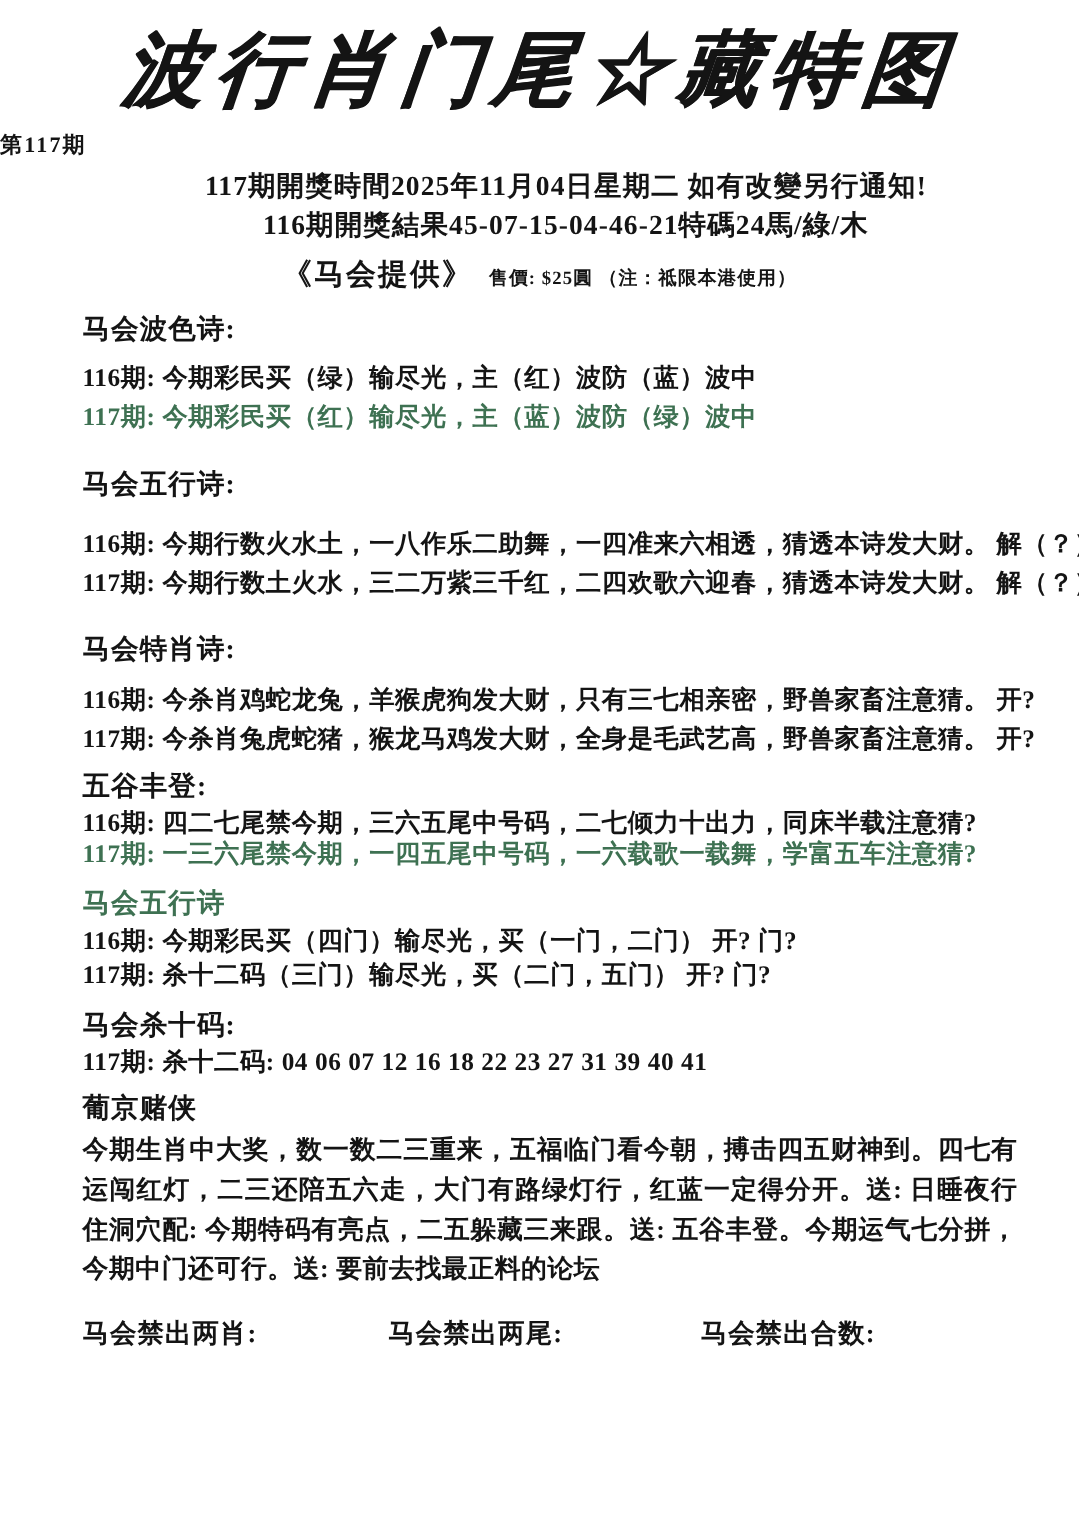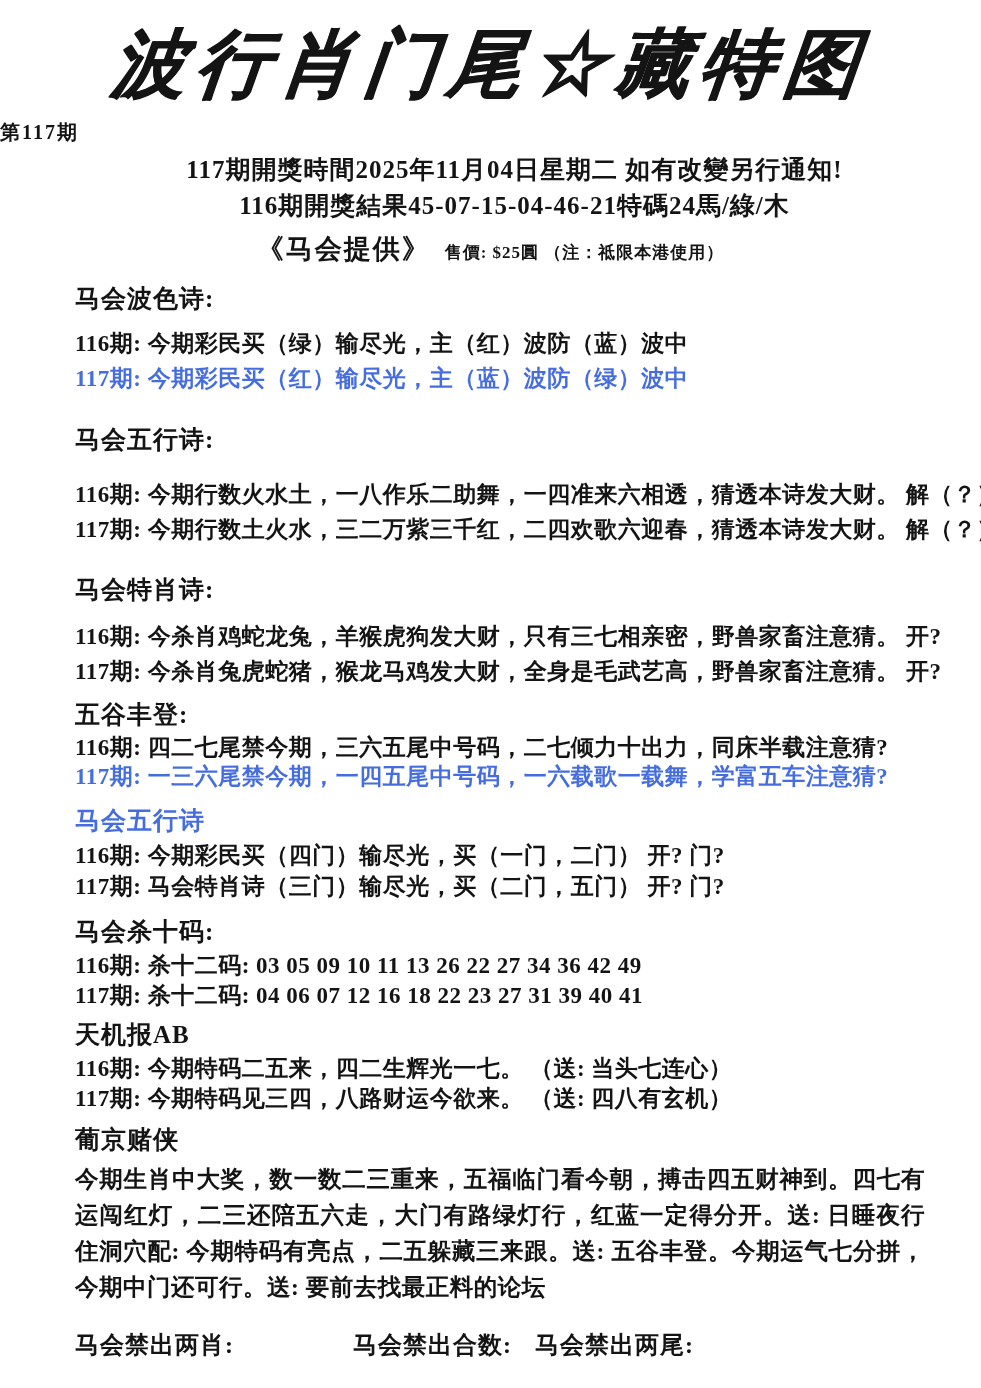--- a/index.html
+++ b/index.html
@@ -45,21 +45,21 @@
     margin-top: 9px;
     white-space: nowrap;
   }
   .provider-name { font-size: 27px; letter-spacing: 2px; }
   .price-note { font-size: 17px; margin-left: 10px; letter-spacing: 1px; }
 
   
   .content { margin-left: 75px; margin-right: 30px; }
   .sec-heading { font-size: 25px; letter-spacing: 1px; }
   .sec-line { font-size: 23px; letter-spacing: 0.5px; white-space: nowrap; }
-  .dim { color: #1d4ed8; opacity: 0.82; }
+  .dim { color: #14532d; opacity: 0.82; }
 
   .s0 { margin-top: 15px; }
   .s0 .sec-heading { margin-bottom: 11px; }
   .s0 .sec-line { line-height: 35px; }
 
   .s1 { margin-top: 27px; }
   .s1 .sec-heading { margin-bottom: 21px; }
   .s1 .sec-line { line-height: 35px; }
 
   .s2 { margin-top: 26px; }
@@ -136,50 +136,44 @@
 
     <div class="sec s3">
       <div class="sec-heading">五谷丰登:</div>
       <div class="sec-line">116期: 四二七尾禁今期，三六五尾中号码，二七倾力十出力，同床半载注意猜?</div>
       <div class="sec-line dim">117期: 一三六尾禁今期，一四五尾中号码，一六载歌一载舞，学富五车注意猜?</div>
     </div>
 
     <div class="sec s4">
       <div class="sec-heading dim">马会五行诗</div>
       <div class="sec-line">116期: 今期彩民买（四门）输尽光，买（一门，二门） 开? 门?</div>
-      <div class="sec-line">117期: 马会特肖诗（三门）输尽光，买（二门，五门） 开? 门?</div>
+      <div class="sec-line">117期: 杀十二码（三门）输尽光，买（二门，五门） 开? 门?</div>
     </div>
 
     <div class="sec s5">
       <div class="sec-heading">马会杀十码:</div>
-      <div class="sec-line">116期: 杀十二码: 03 05 09 10 11 13 26 22 27 34 36 42 49</div>
       <div class="sec-line">117期: 杀十二码: 04 06 07 12 16 18 22 23 27 31 39 40 41</div>
     </div>
 
-    <div class="sec s6">
-      <div class="sec-heading">天机报AB</div>
-      <div class="sec-line">116期: 今期特码二五来，四二生辉光一七。 （送: 当头七连心）</div>
-      <div class="sec-line">117期: 今期特码见三四，八路财运今欲来。 （送: 四八有玄机）</div>
-    </div>
 
     <div class="sec s7">
       <div class="sec-heading">葡京赌侠</div>
       <div class="paragraph">今期生肖中大奖，数一数二三重来，五福临门看今朝，搏击四五财神到。四七有运闯红灯，二三还陪五六走，大门有路绿灯行，红蓝一定得分开。送: 日睡夜行住洞穴配: 今期特码有亮点，二五躲藏三来跟。送: 五谷丰登。今期运气七分拼，今期中门还可行。送: 要前去找最正料的论坛</div>
     </div>
 
   </div>
 
   <div class="bans">
     <div class="ban ban-1">
       <div class="ban-label">马会禁出两肖:</div>
 
     </div>
+    <div class="ban ban-2">
+      <div class="ban-label">马会禁出两尾:</div>
+
+    </div>
     <div class="ban ban-3">
       <div class="ban-label">马会禁出合数:</div>
-
-    </div>
-    <div class="ban ban-2">
-      <div class="ban-label">马会禁出两尾:</div>
 
     </div>
   </div>
 
 </div>
 
 </body></html>

